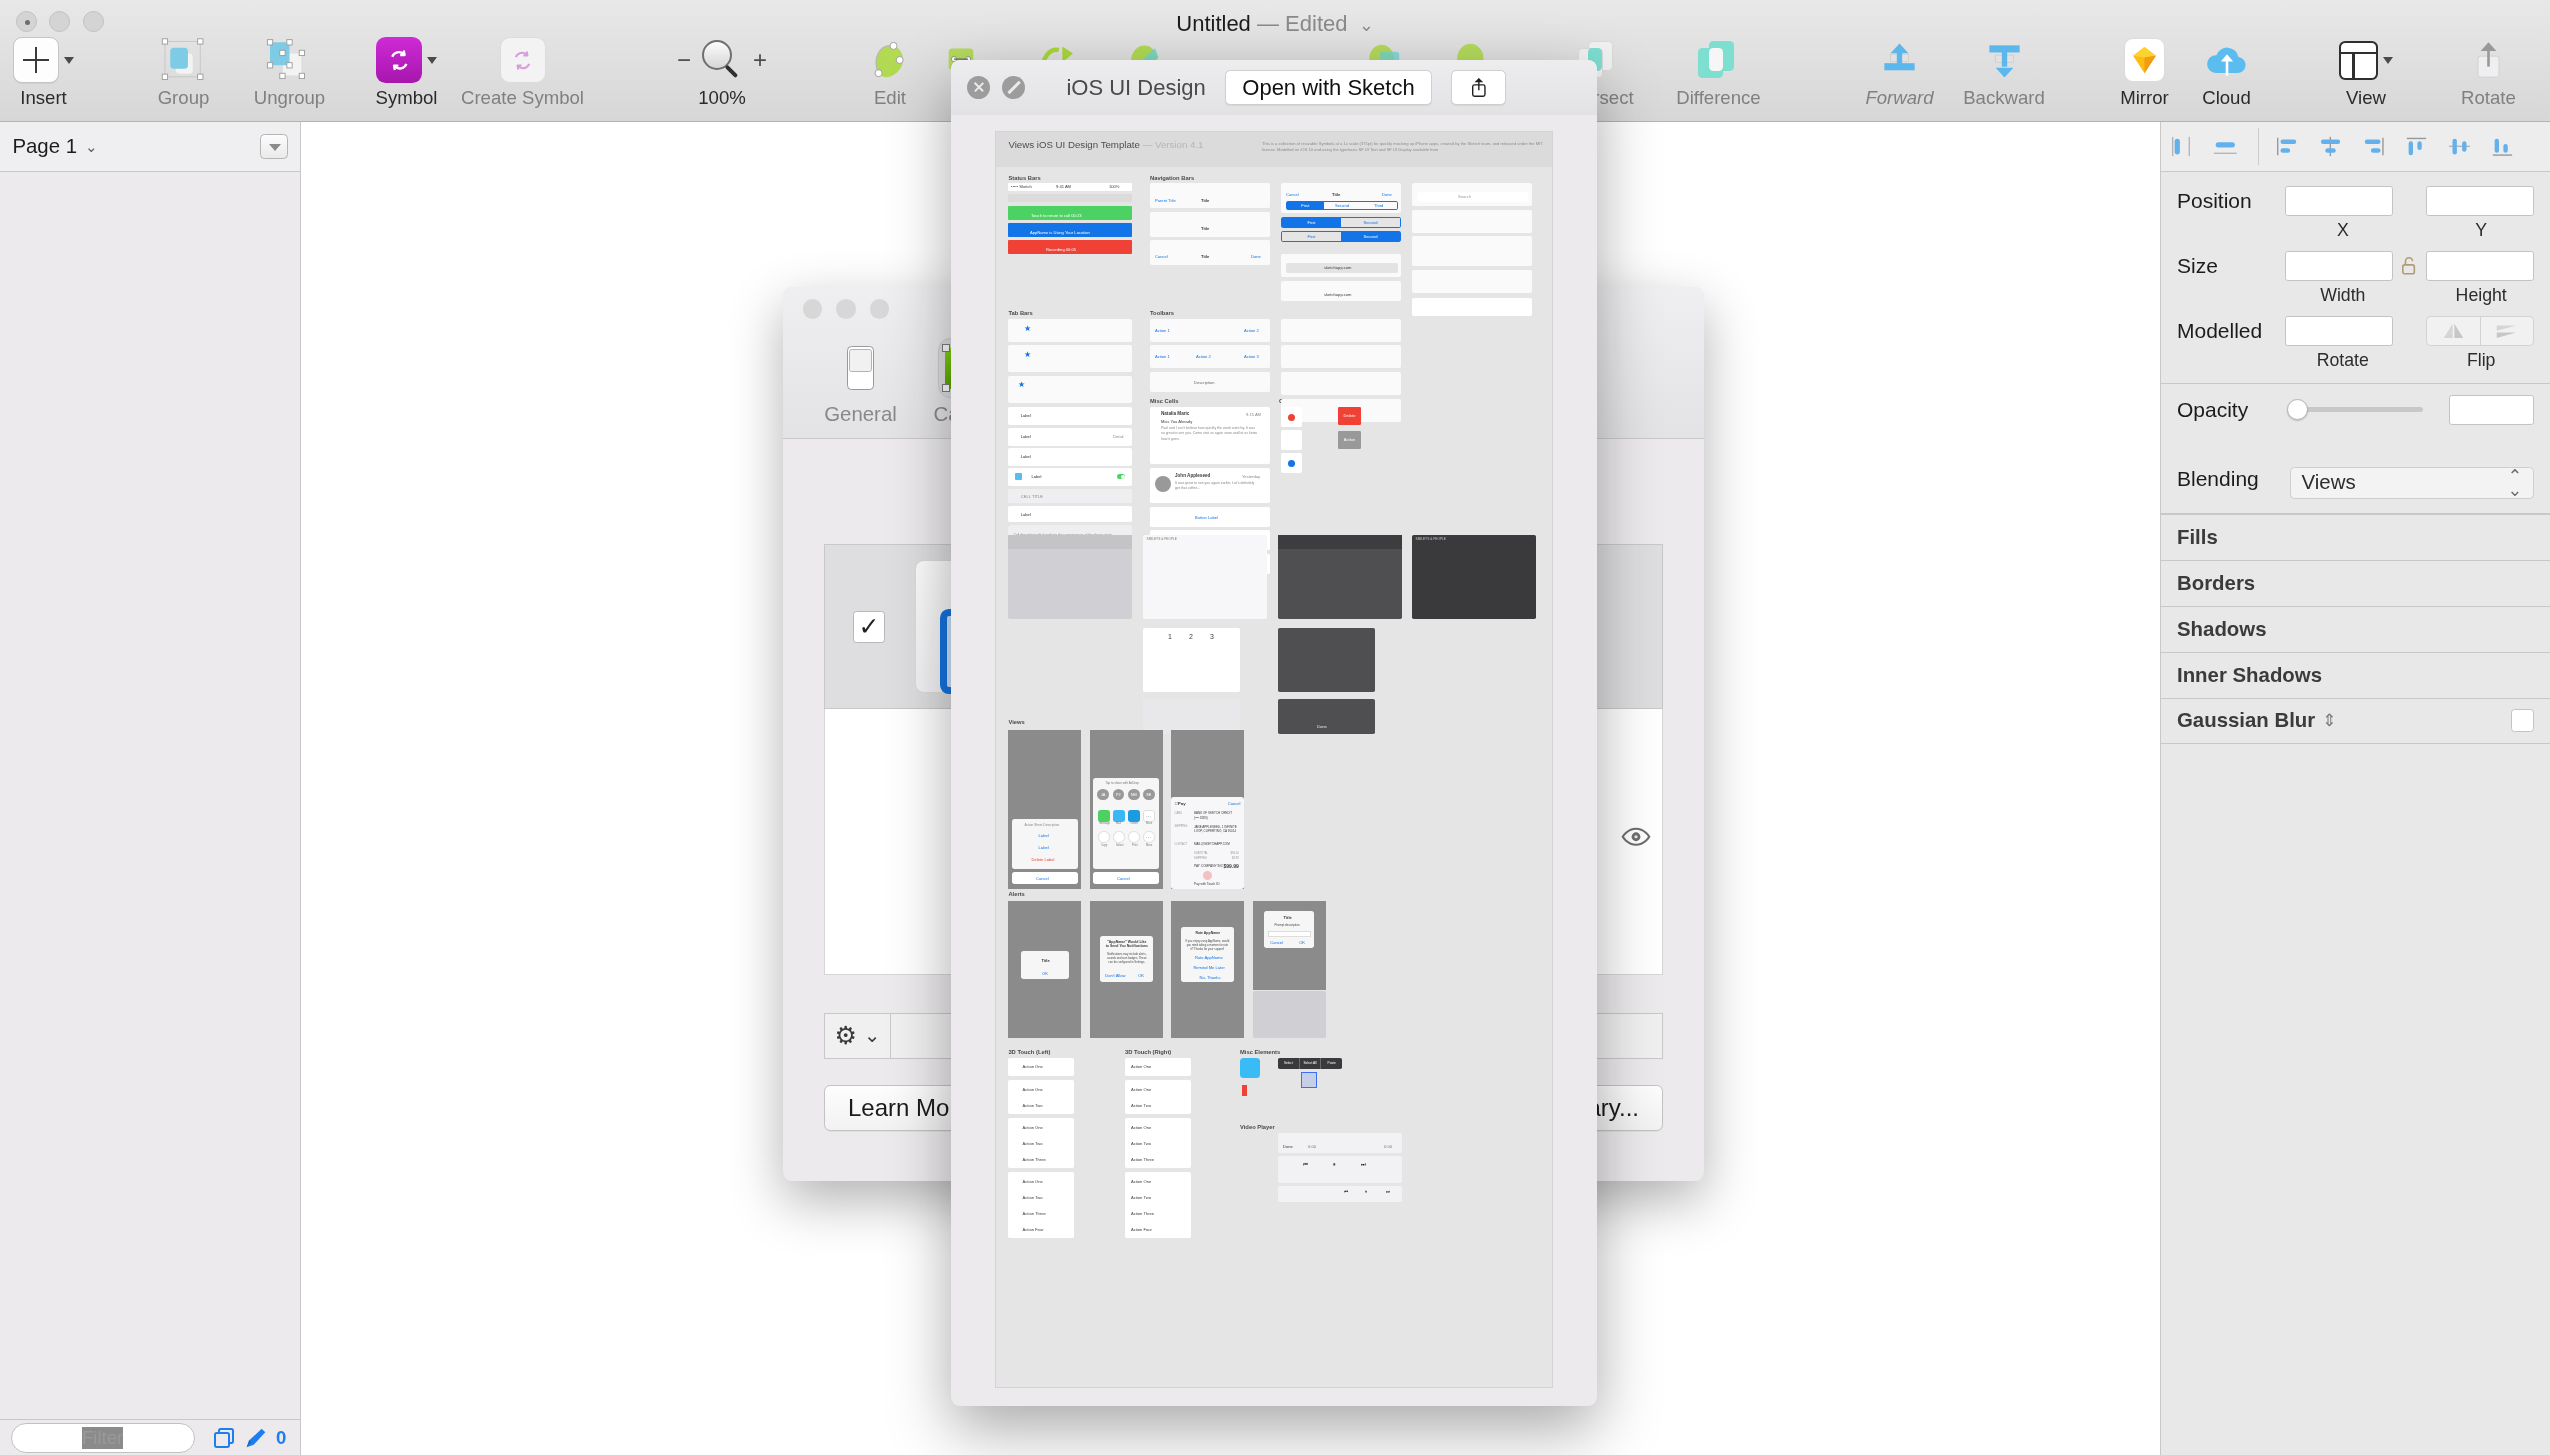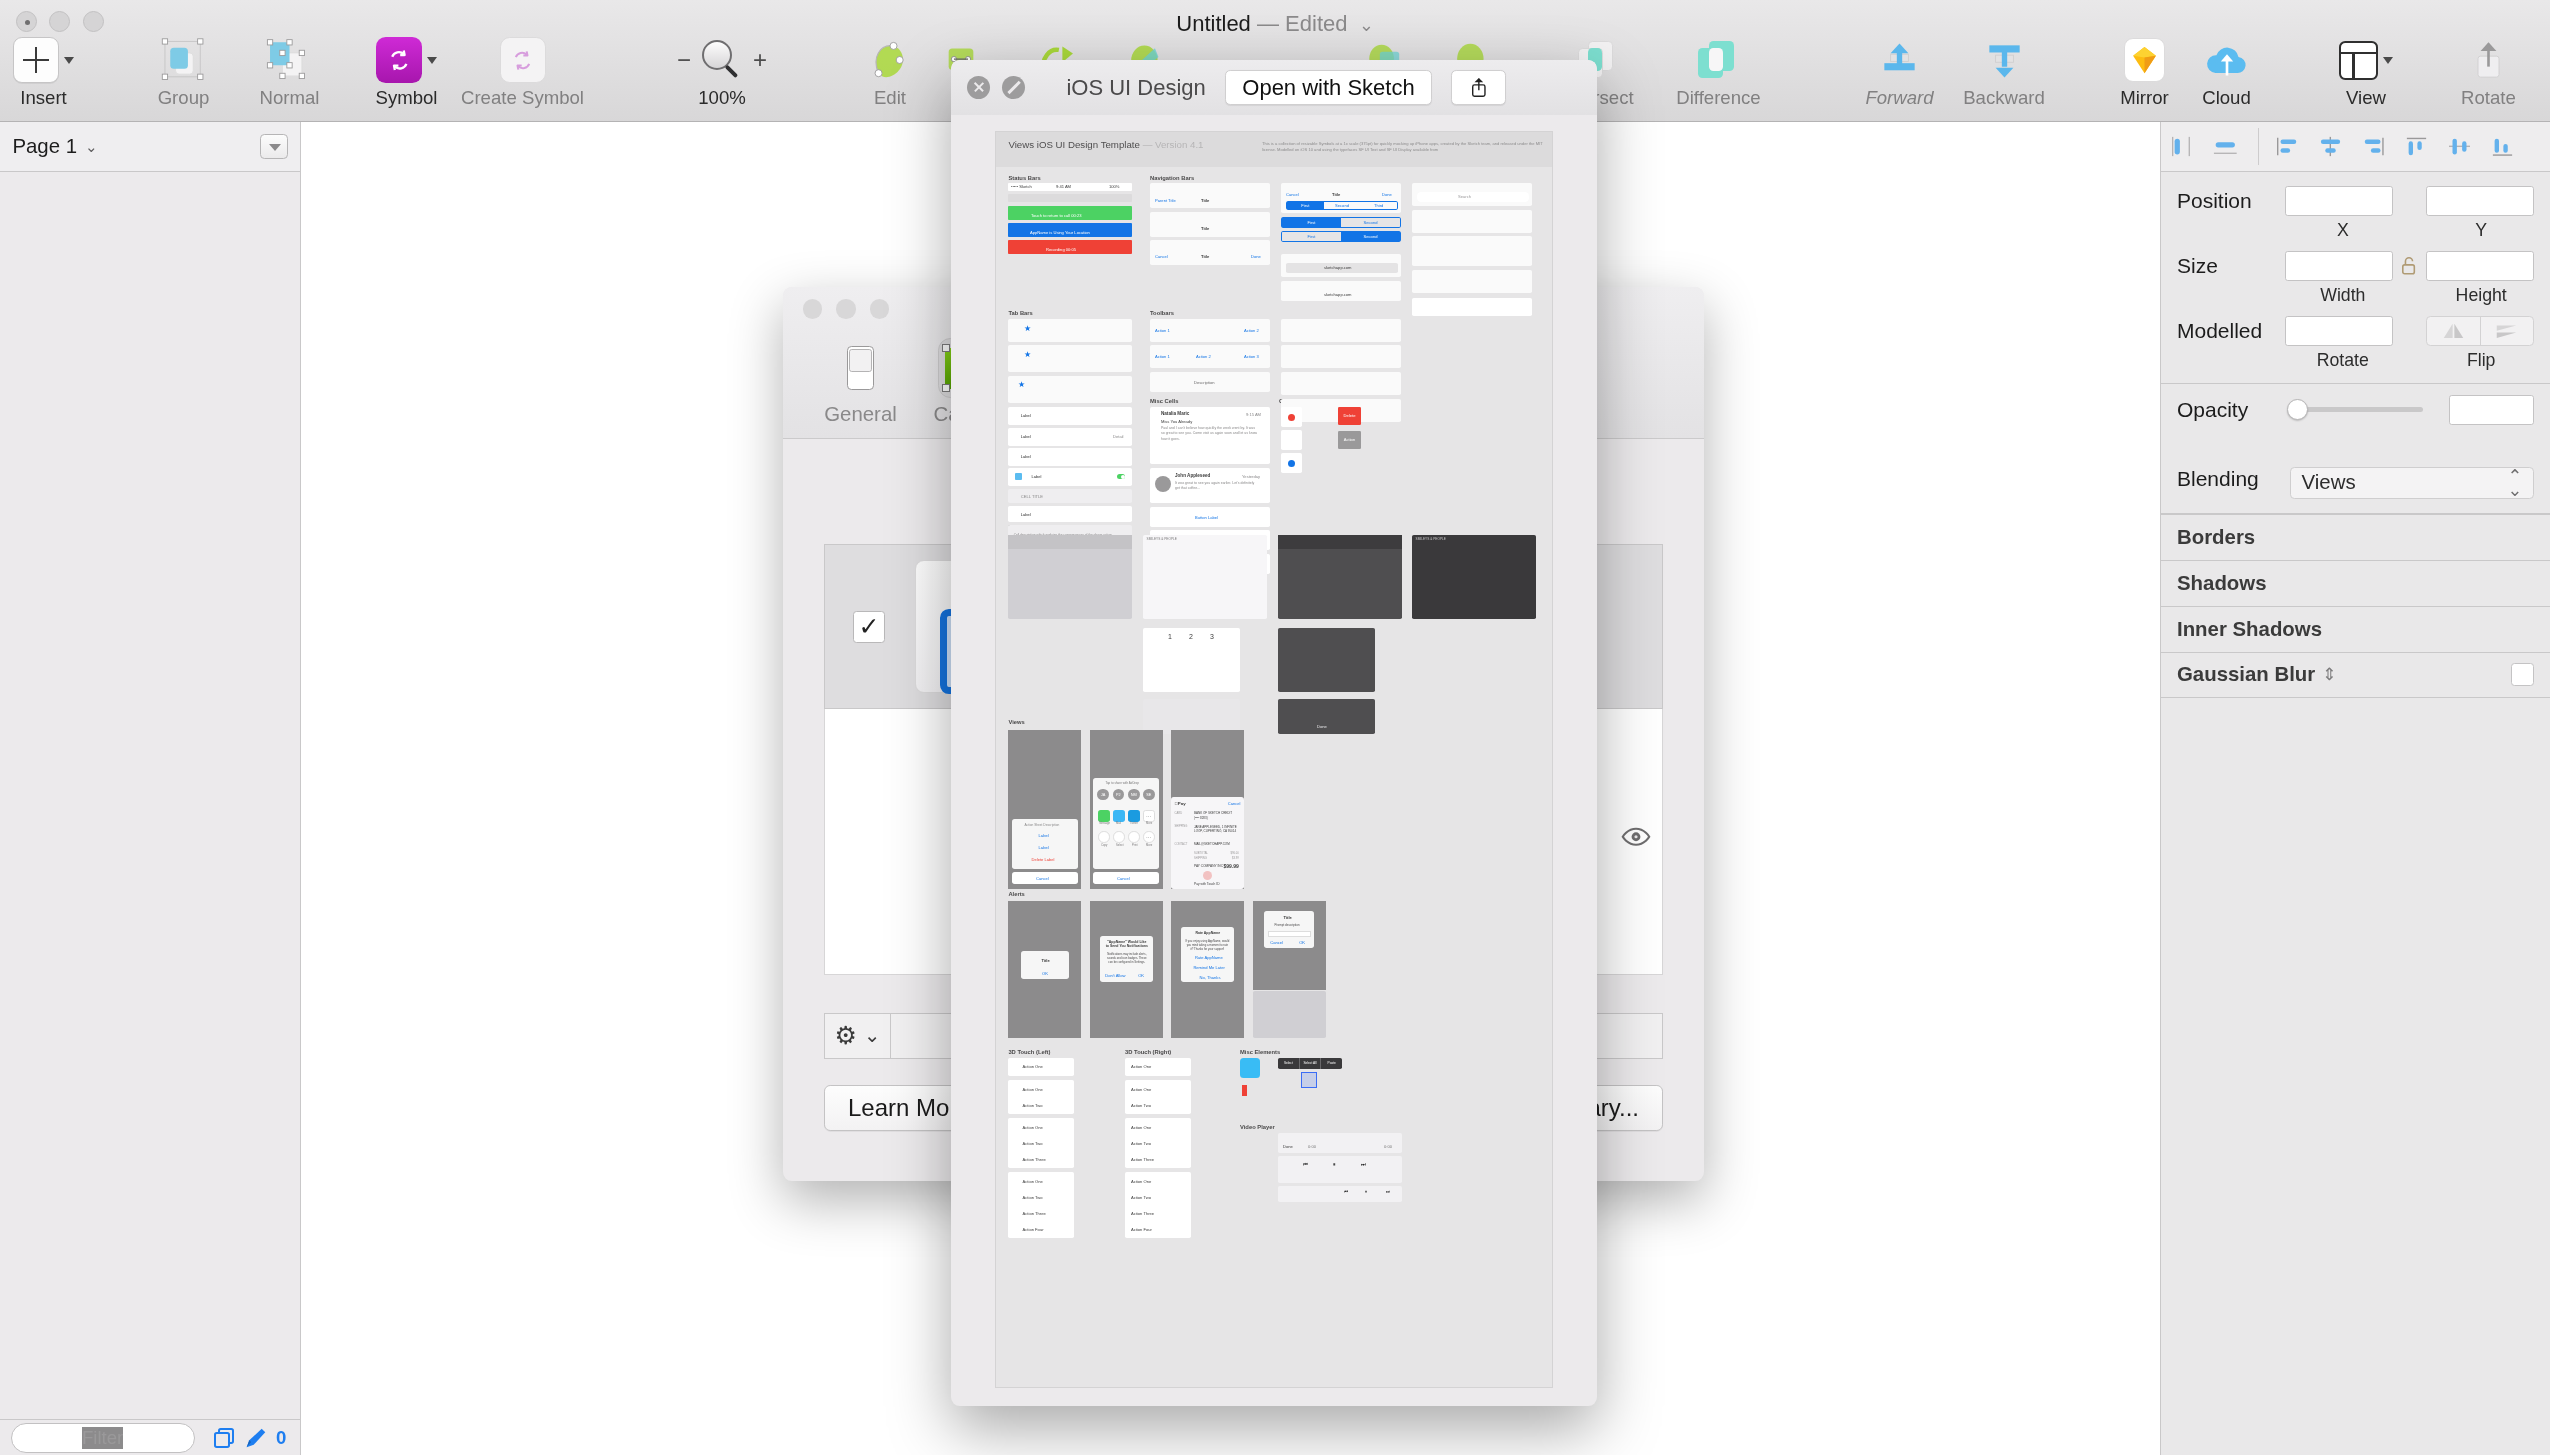--- a/index.html
+++ b/index.html
@@ -256,21 +256,21 @@
                 <rect x="29" y="3" width="6" height="6"></rect>
               <rect x="7" y="29" width="6" height="6"></rect>
                 <rect x="29" y="29" width="6" height="6"></rect>
               <rect x="21" y="15" width="6" height="6"></rect>
                 <rect x="43" y="15" width="6" height="6"></rect>
               <rect x="21" y="41" width="6" height="6"></rect>
                 <rect x="43" y="41" width="6" height="6"></rect>
             </g>
           </svg>
         </div>
-        <div class="lbl">Normal</div>
+        <div class="lbl">Ungroup</div>
       </div>
 
       <div class="tb on" style="left:363px;width:87px;">
         <div class="glyph">
           <div class="symbol-btn">
             <svg width="26.6" height="26.6" viewBox="0 0 30 30" fill="none" stroke="#fff" stroke-width="2.6">
               <path d="M7 11 a8 8 0 0 1 13 -3"></path>
                 <path d="M23 19 a8 8 0 0 1 -13 3"></path>
               <path d="M20 4 l1 5 l-5 0" stroke-linejoin="round"></path>
               <path d="M10 26 l-1 -5 l5 0" stroke-linejoin="round"></path>
@@ -617,20 +617,23 @@
       </div>
       <div class="bl-row">
         <span class="ins-lbl">Blending</span>
         <span class="select">
           <span>Views</span>
           <span class="stepper">⌃<br>⌄</span>
         </span>
       </div>
     </div>
 
+    <div class="acc">
+      <span>Fills</span>
+    </div>
     <div class="acc">
       <span>Borders</span>
     </div>
     <div class="acc">
       <span>Shadows</span>
     </div>
     <div class="acc">
       <span>Inner Shadows</span>
     </div>
     <div class="acc" style="border-bottom:0.9px solid #c9c8c9;">

